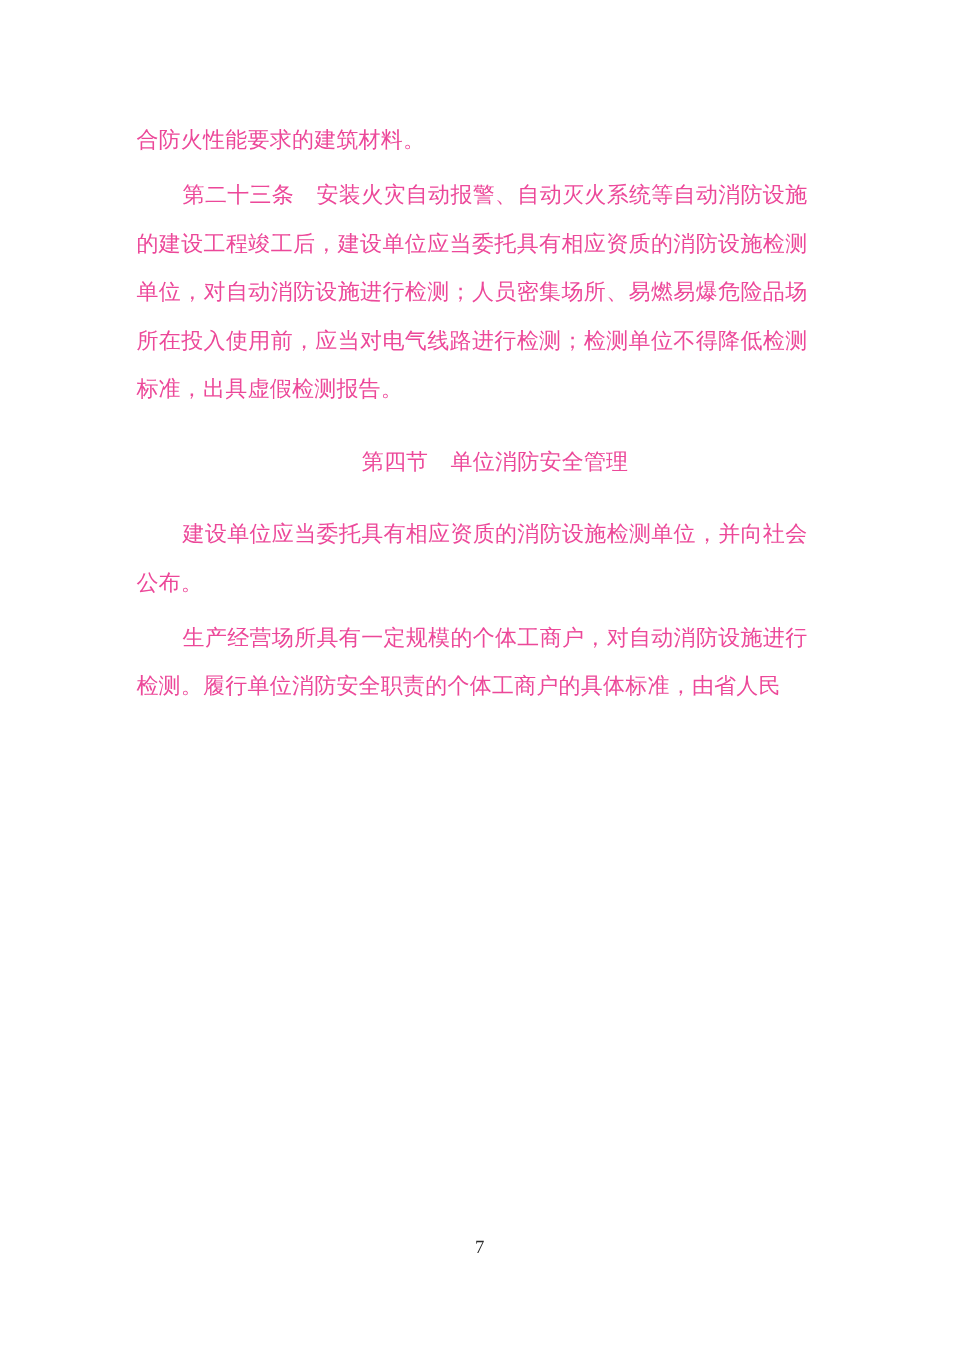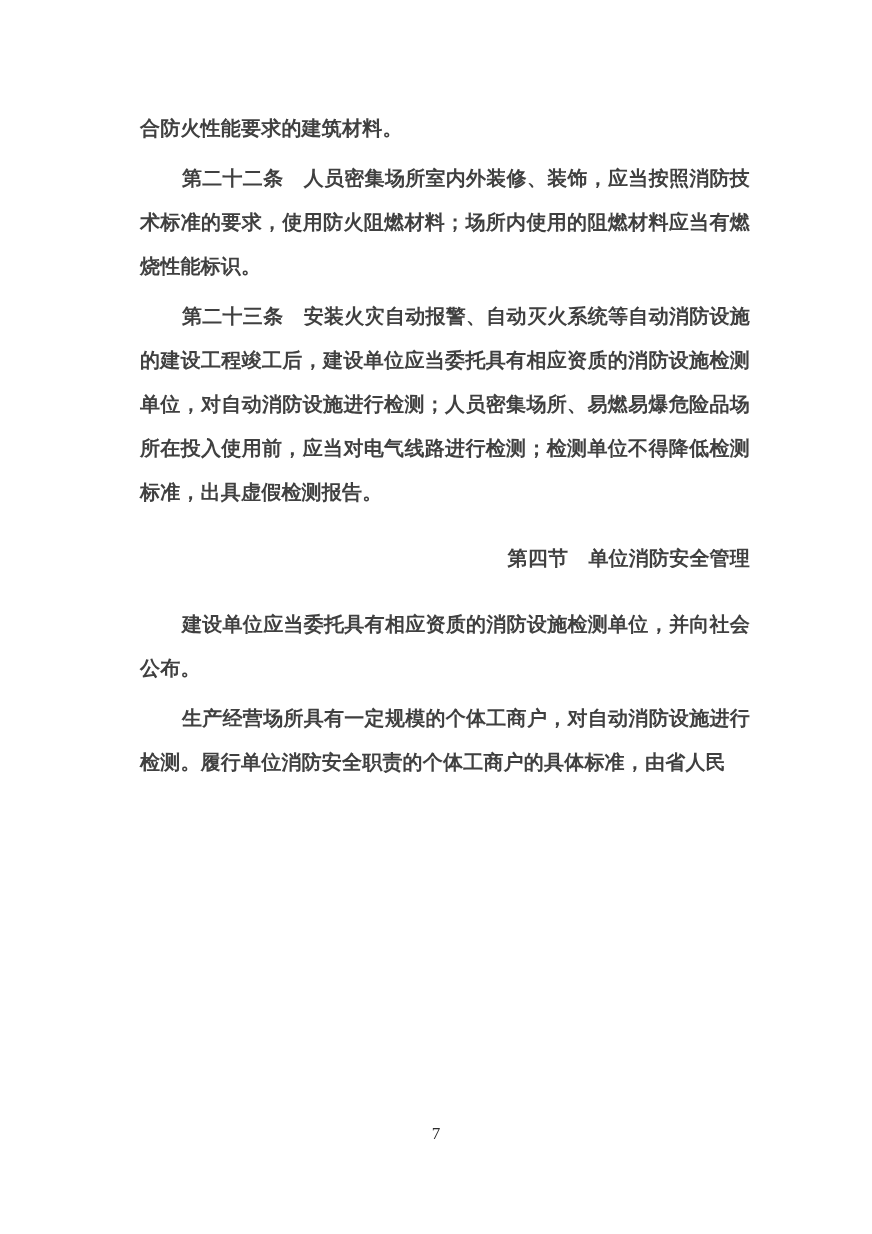--- a/index.html
+++ b/index.html
@@ -10,59 +10,57 @@
   .page {
     position: relative;
     width: 872px;
     height: 1234px;
     background: #ffffff;
     overflow: hidden;
     font-family: "Liberation Serif", "DejaVu Serif", serif;
   }
   .content {
     position: absolute;
-    left: 140px;
+    left: 124px;
     top: 106px;
     width: 610px;
-    color: #404040;
+    color: #ec4899;
     font-size: 20px;
     line-height: 44px;
     text-align: justify;
     text-justify: inter-character;
     letter-spacing: 0.2px;
-    font-weight: bold;
   }
   .content p {
     margin: 0 0 6px 0;
     text-indent: 42px;
   }
   .content p.continuation {
     text-indent: 0;
   }
   .content p.heading {
     margin: 22px 0 22px 0;
-    text-align: right;
+    text-align: center;
   }
   .footer {
     position: absolute;
     left: 0;
     top: 1124px;
     width: 872px;
     text-align: center;
     color: #2a2a2a;
     font-size: 17px;
     line-height: 20px;
   }
 </style>
 </head>
 <body>
 
 <div class="page">
   <div class="content">
     <p class="continuation">合防火性能要求的建筑材料。</p>
-    <p>第二十二条　人员密集场所室内外装修、装饰，应当按照消防技术标准的要求，使用防火阻燃材料；场所内使用的阻燃材料应当有燃烧性能标识。</p>
     <p>第二十三条　安装火灾自动报警、自动灭火系统等自动消防设施的建设工程竣工后，建设单位应当委托具有相应资质的消防设施检测单位，对自动消防设施进行检测；人员密集场所、易燃易爆危险品场所在投入使用前，应当对电气线路进行检测；检测单位不得降低检测标准，出具虚假检测报告。</p>
     <p class="heading">第四节　单位消防安全管理</p>
     <p>建设单位应当委托具有相应资质的消防设施检测单位，并向社会公布。</p>
     <p>生产经营场所具有一定规模的个体工商户，对自动消防设施进行检测。履行单位消防安全职责的个体工商户的具体标准，由省人民</p>
   </div>
   <div class="footer">7</div>
 </div>
 
 </body></html>

